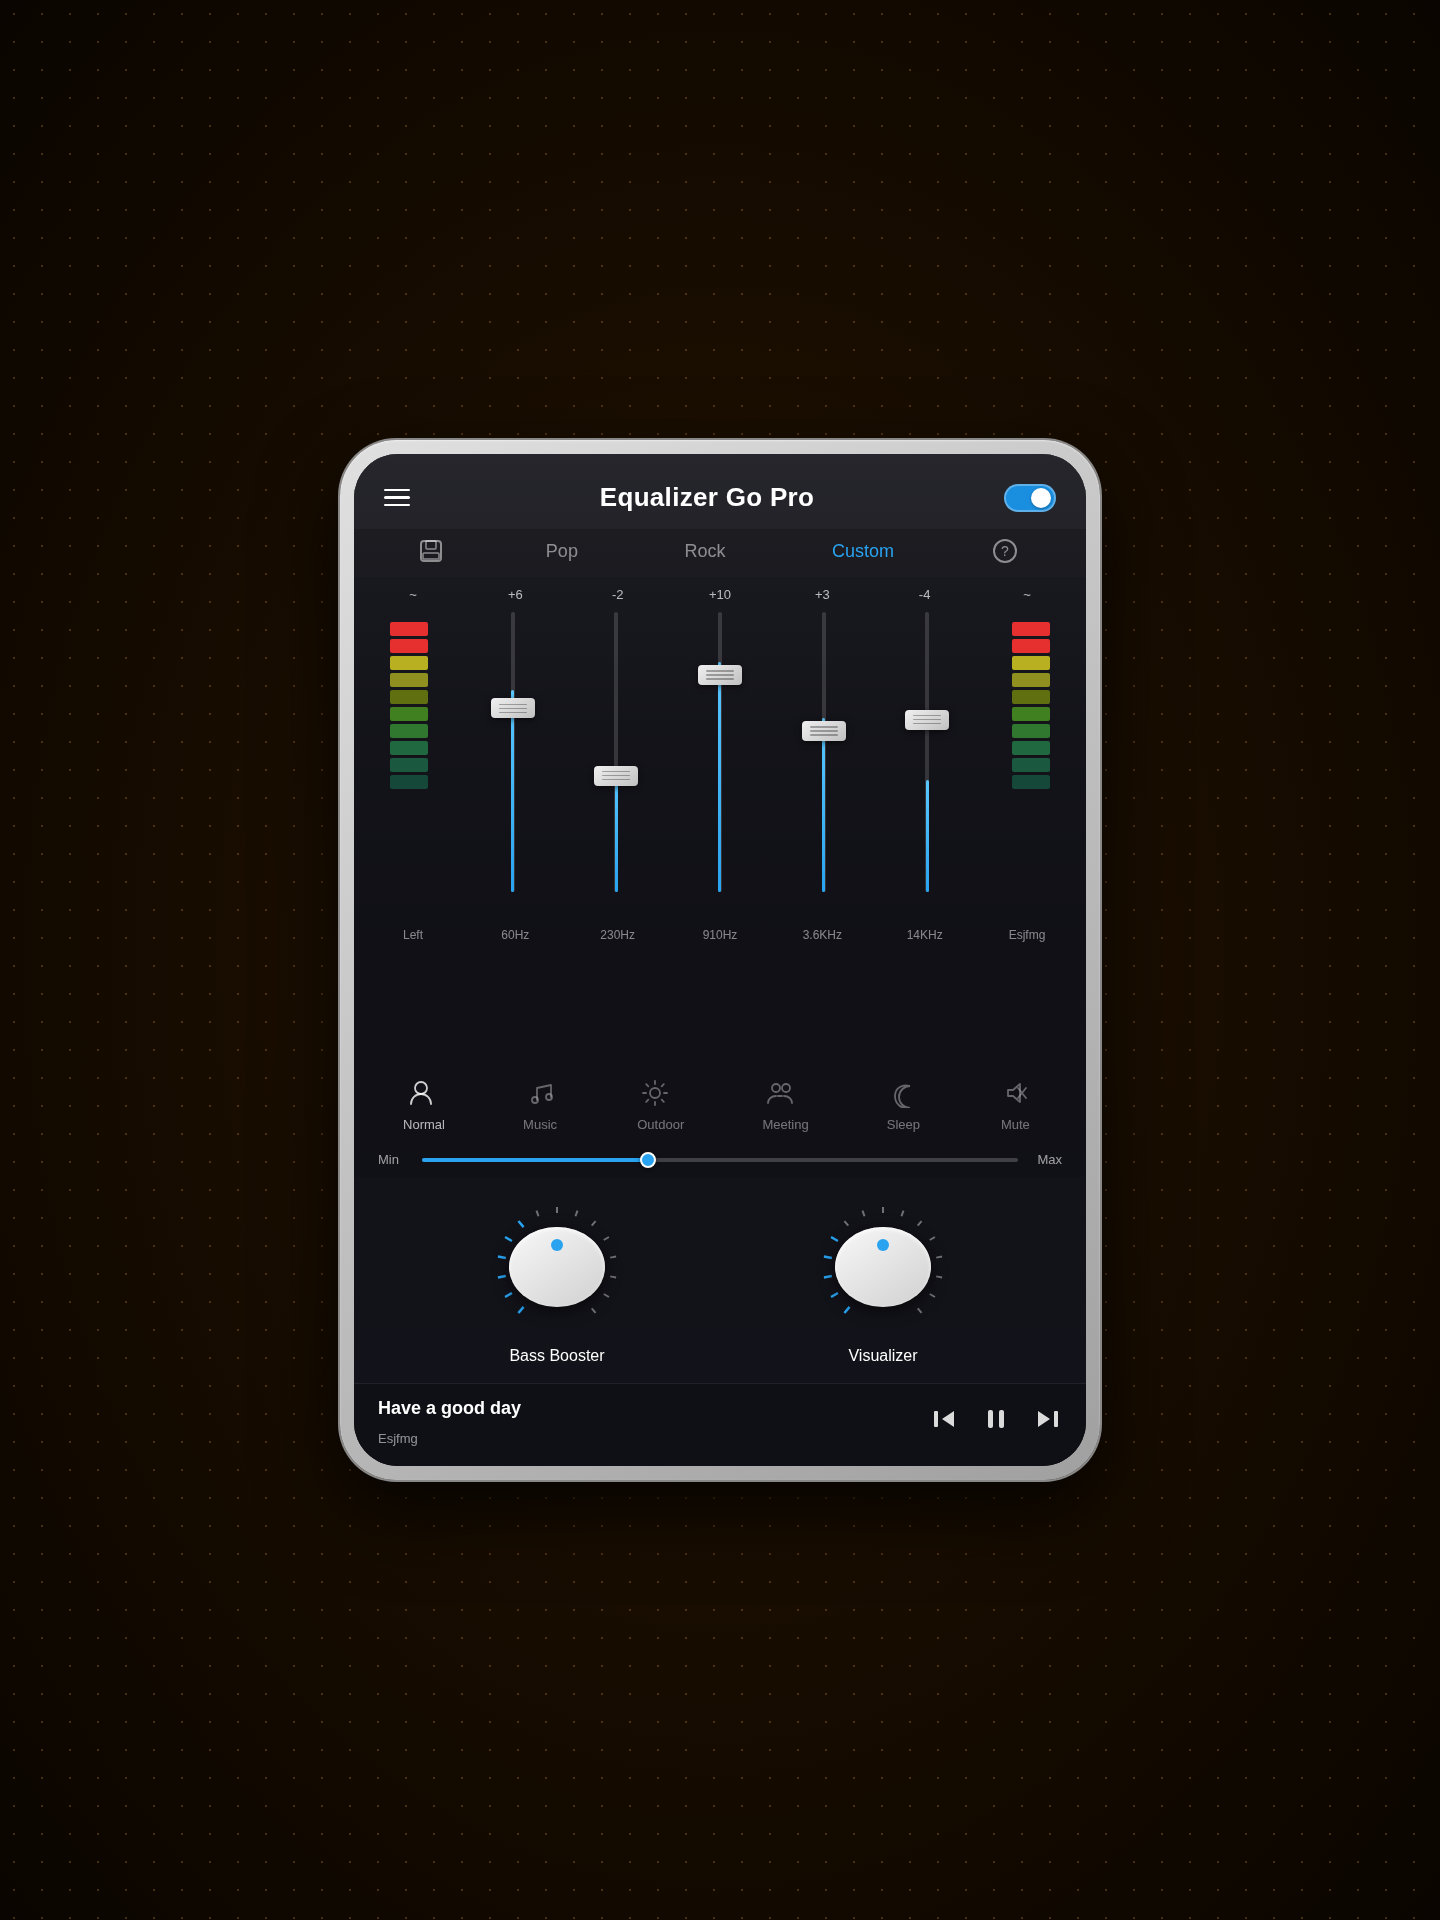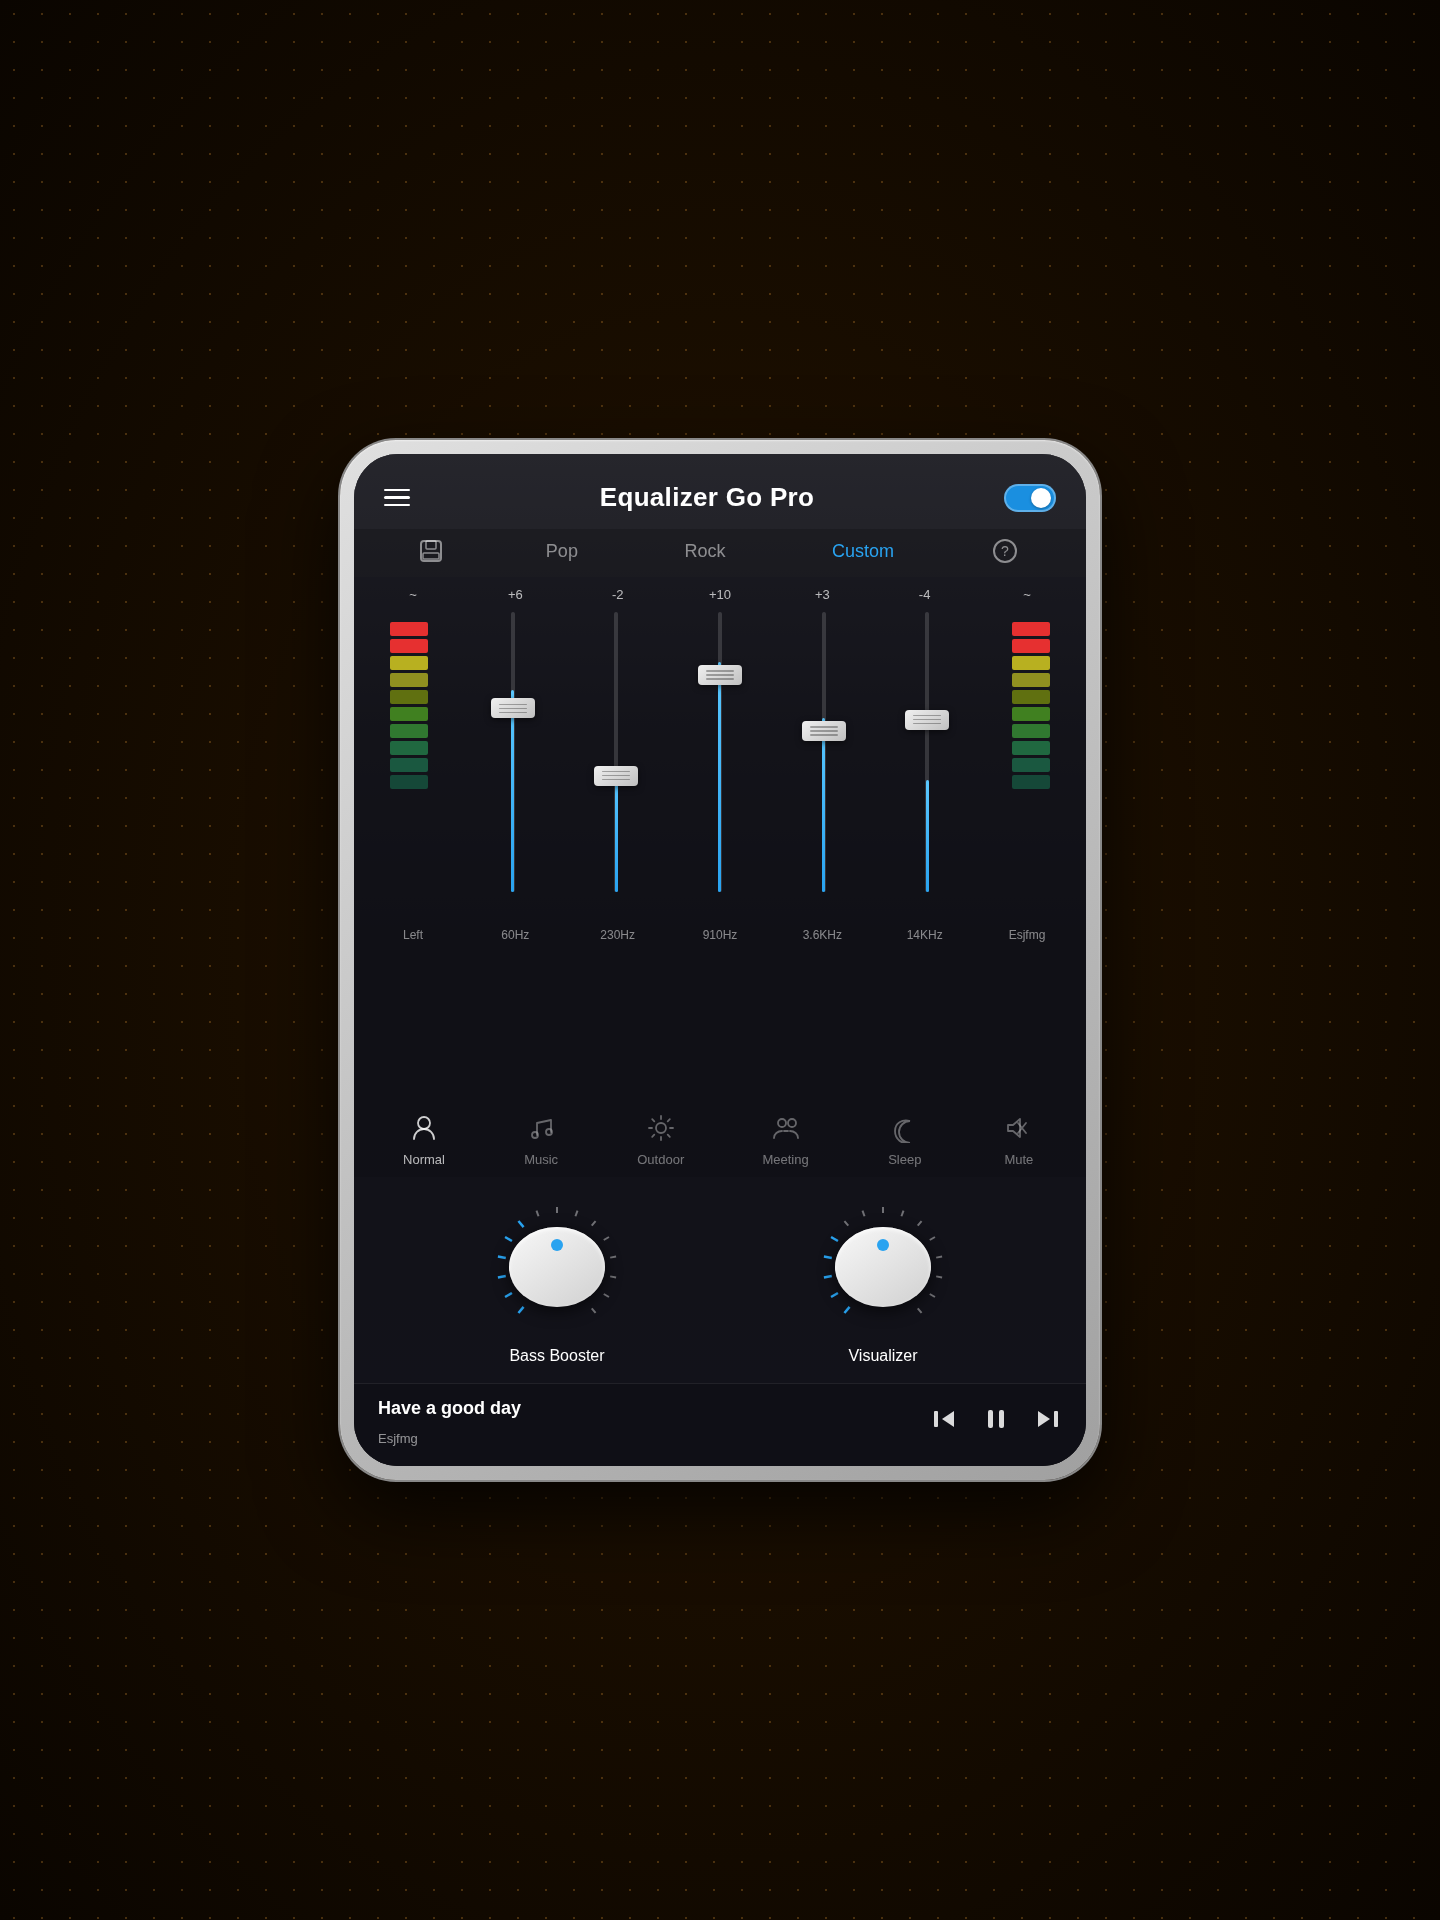--- a/index.html
+++ b/index.html
@@ -250,21 +250,21 @@
     
     .mode-row {
       display: flex;
       justify-content: space-around;
       padding: 12px 10px 10px;
       background: rgba(15,15,22,0.75);
     }
     .mode-btn {
       display: flex;
       flex-direction: column;
-      align-items: center;
+      align-items: flex-start;
       gap: 6px;
       cursor: pointer;
       opacity: 0.6;
     }
     .mode-btn.active {
       opacity: 1;
       color: #fff;
     }
     .mode-icon {
       width: 36px;
@@ -614,20 +614,29 @@
           <div class="mode-icon">
             <svg width="30" height="30" viewBox="0 0 30 30" fill="none">
               <path d="M16 6L9 12H4v6h5l7 6V6z" stroke="rgba(255,255,255,0.6)" stroke-width="1.8" fill="none" stroke-linecap="round" stroke-linejoin="round"></path>
               <path d="M22 10l-8 10M22 20L14 10" stroke="rgba(255,255,255,0.6)" stroke-width="1.8" stroke-linecap="round"></path>
             </svg>
           </div>
           <span class="mode-label">Mute</span>
         </div>
       </div>
 
+      <div class="volume-row">
+        <span class="vol-label">Min</span>
+        <div class="vol-slider-track">
+          <div class="vol-slider-fill" style="width:38%;">
+            <div class="vol-slider-thumb"></div>
+          </div>
+        </div>
+        <span class="vol-label" style="text-align:right;">Max</span>
+      </div>
 
       <div class="knobs-section">
 
         <div class="knob-col">
           <div class="knob-container">
             <svg class="knob-ring-svg" width="140" height="140" viewBox="0 0 140 140">
 
               <g id="bass-ticks">
 
                 <line x1="70" y1="10" x2="70" y2="18" transform="rotate(-140 70 70)" class="tick-mark-active"></line>

